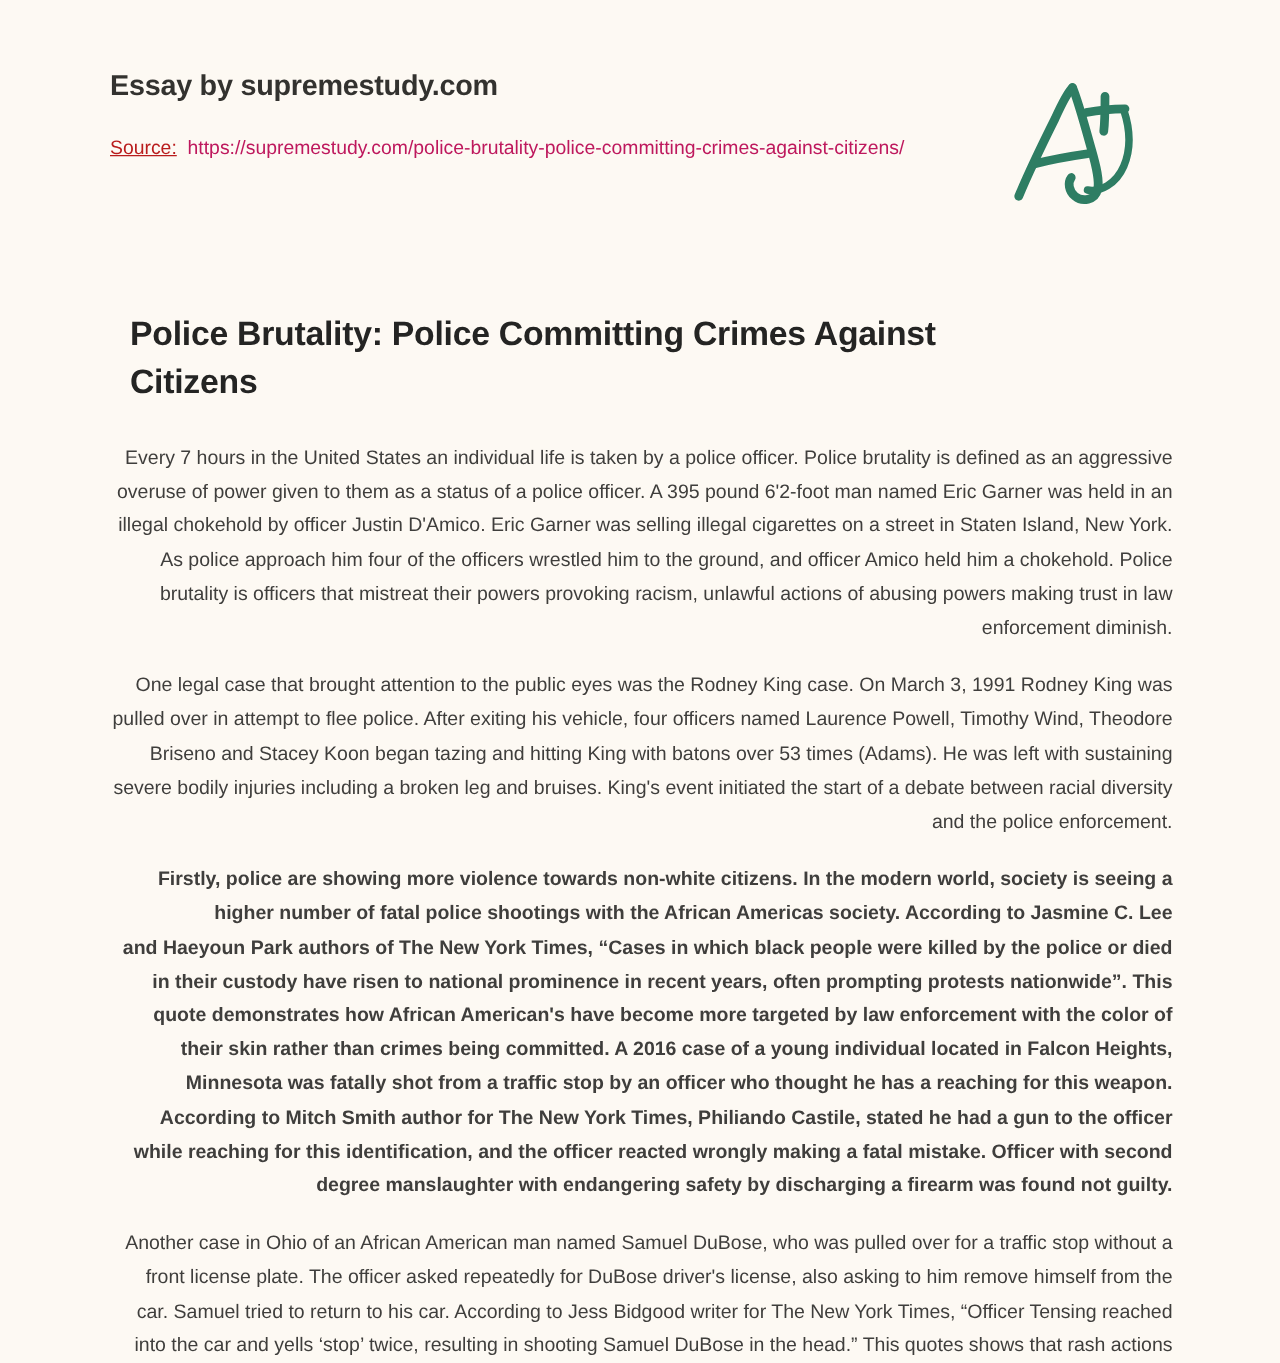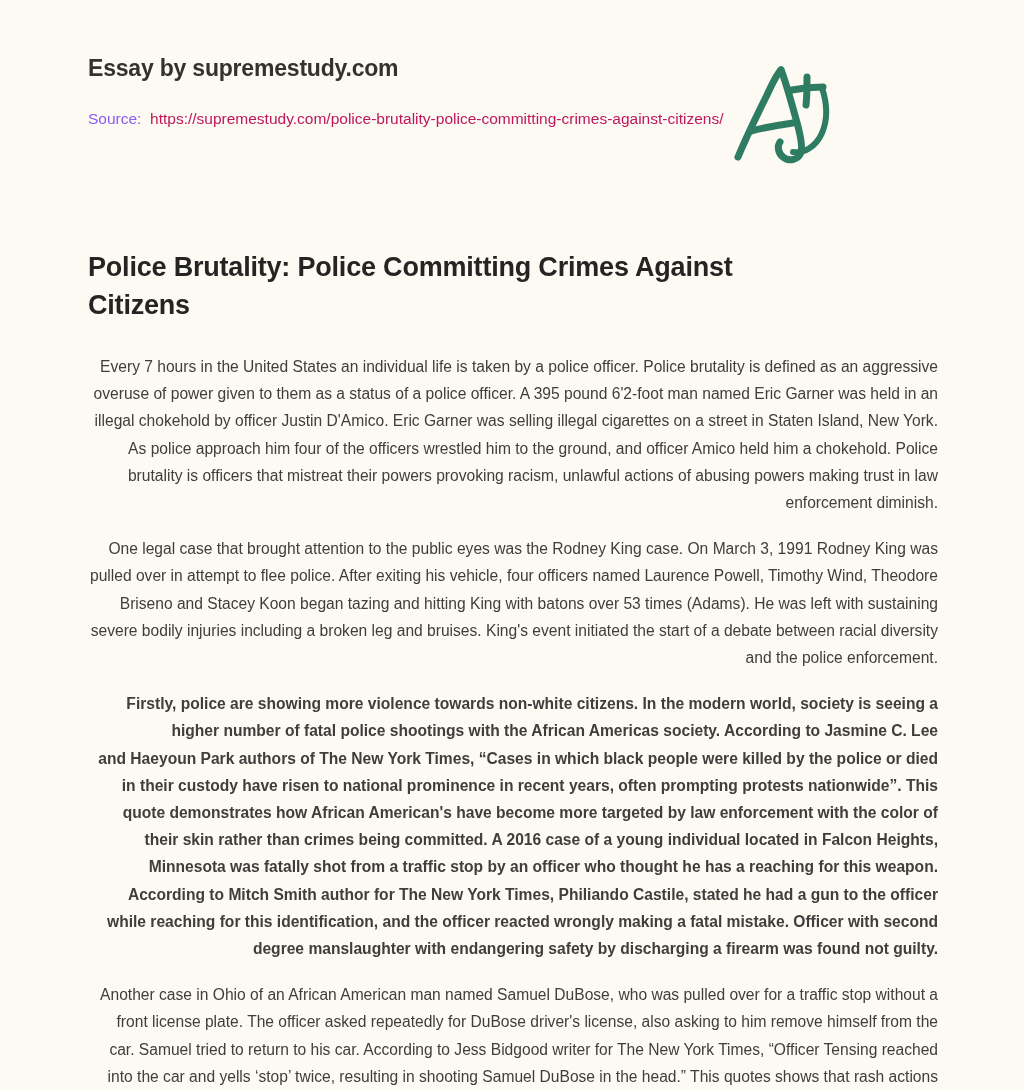--- a/index.html
+++ b/index.html
@@ -26,21 +26,21 @@
   
   .header {
     position: absolute;
     left: 0;
     top: 0;
     width: 1024px;
     padding: 55px 88px 0 88px;
     box-sizing: border-box;
     display: flex;
     align-items: flex-start;
-    justify-content: flex-start;
+    justify-content: space-between;
   }
 
   .header-left {
     max-width: 700px;
   }
 
   .site-title {
     font-size: 23px;
     font-weight: bold;
     color: #33322f;
@@ -52,21 +52,22 @@
   .source-line {
     margin-top: 23px;
     font-size: 15.5px;
     line-height: 25px;
     color: #8b8a86;
     max-width: 655px;
     word-break: break-word;
   }
 
   .source-label {
-    color: #8b5cf6;
+    color: #b91c1c;
+    text-decoration: underline;
   }
 
   .source-url {
     color: #be185d;
     text-decoration: none;
     word-break: break-all;
   }
 
   .logo {
     margin-top: 2px;
@@ -83,21 +84,21 @@
     top: 248px;
     width: 850px;
   }
 
   .article-title {
     font-size: 27px;
     font-weight: bold;
     line-height: 38px;
     color: #242423;
     letter-spacing: -0.2px;
-    margin: 0 0 0 0;
+    margin: 0 0 0 16px;
     max-width: 700px;
   }
 
   .article-body {
     margin-top: 29px;
   }
 
   .article-body p {
     font-size: 15.6px;
     line-height: 27.2px;

